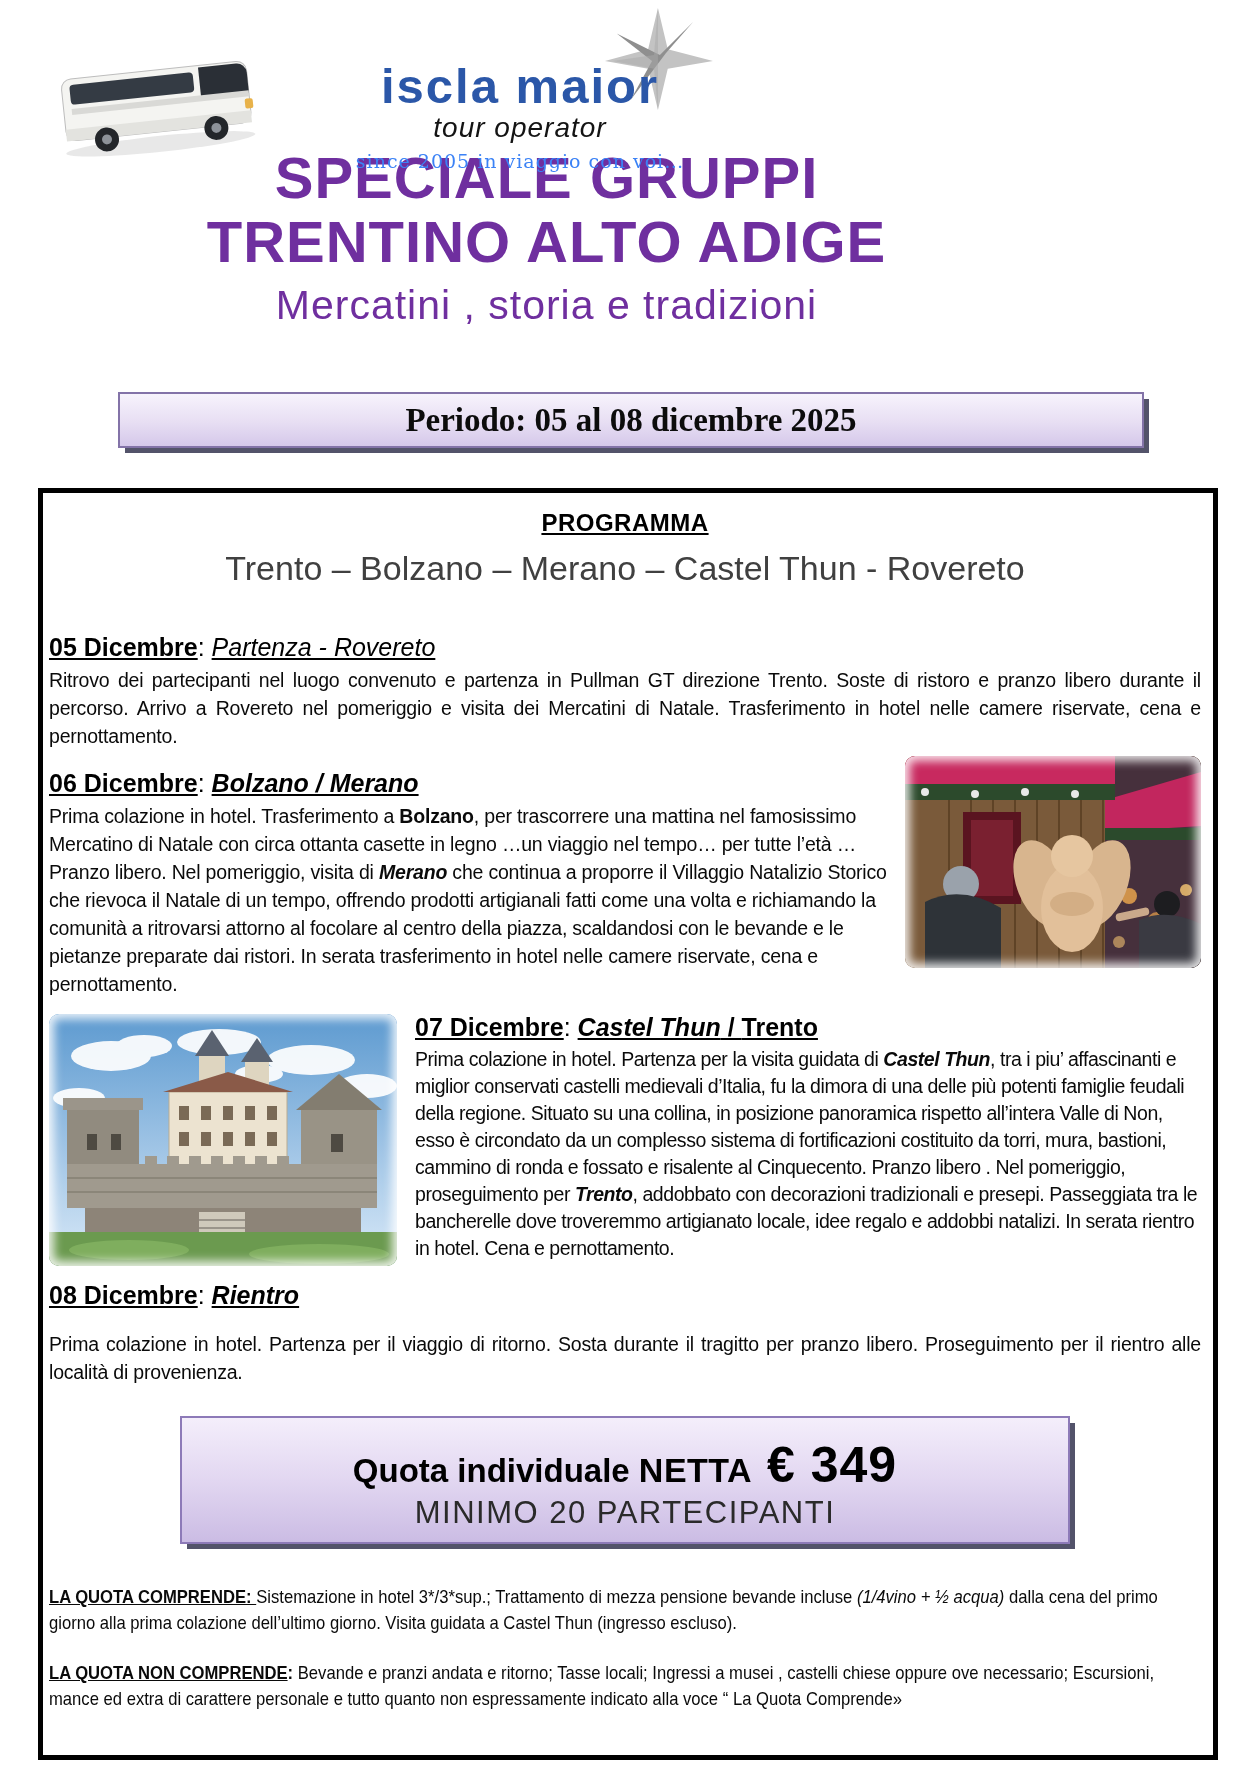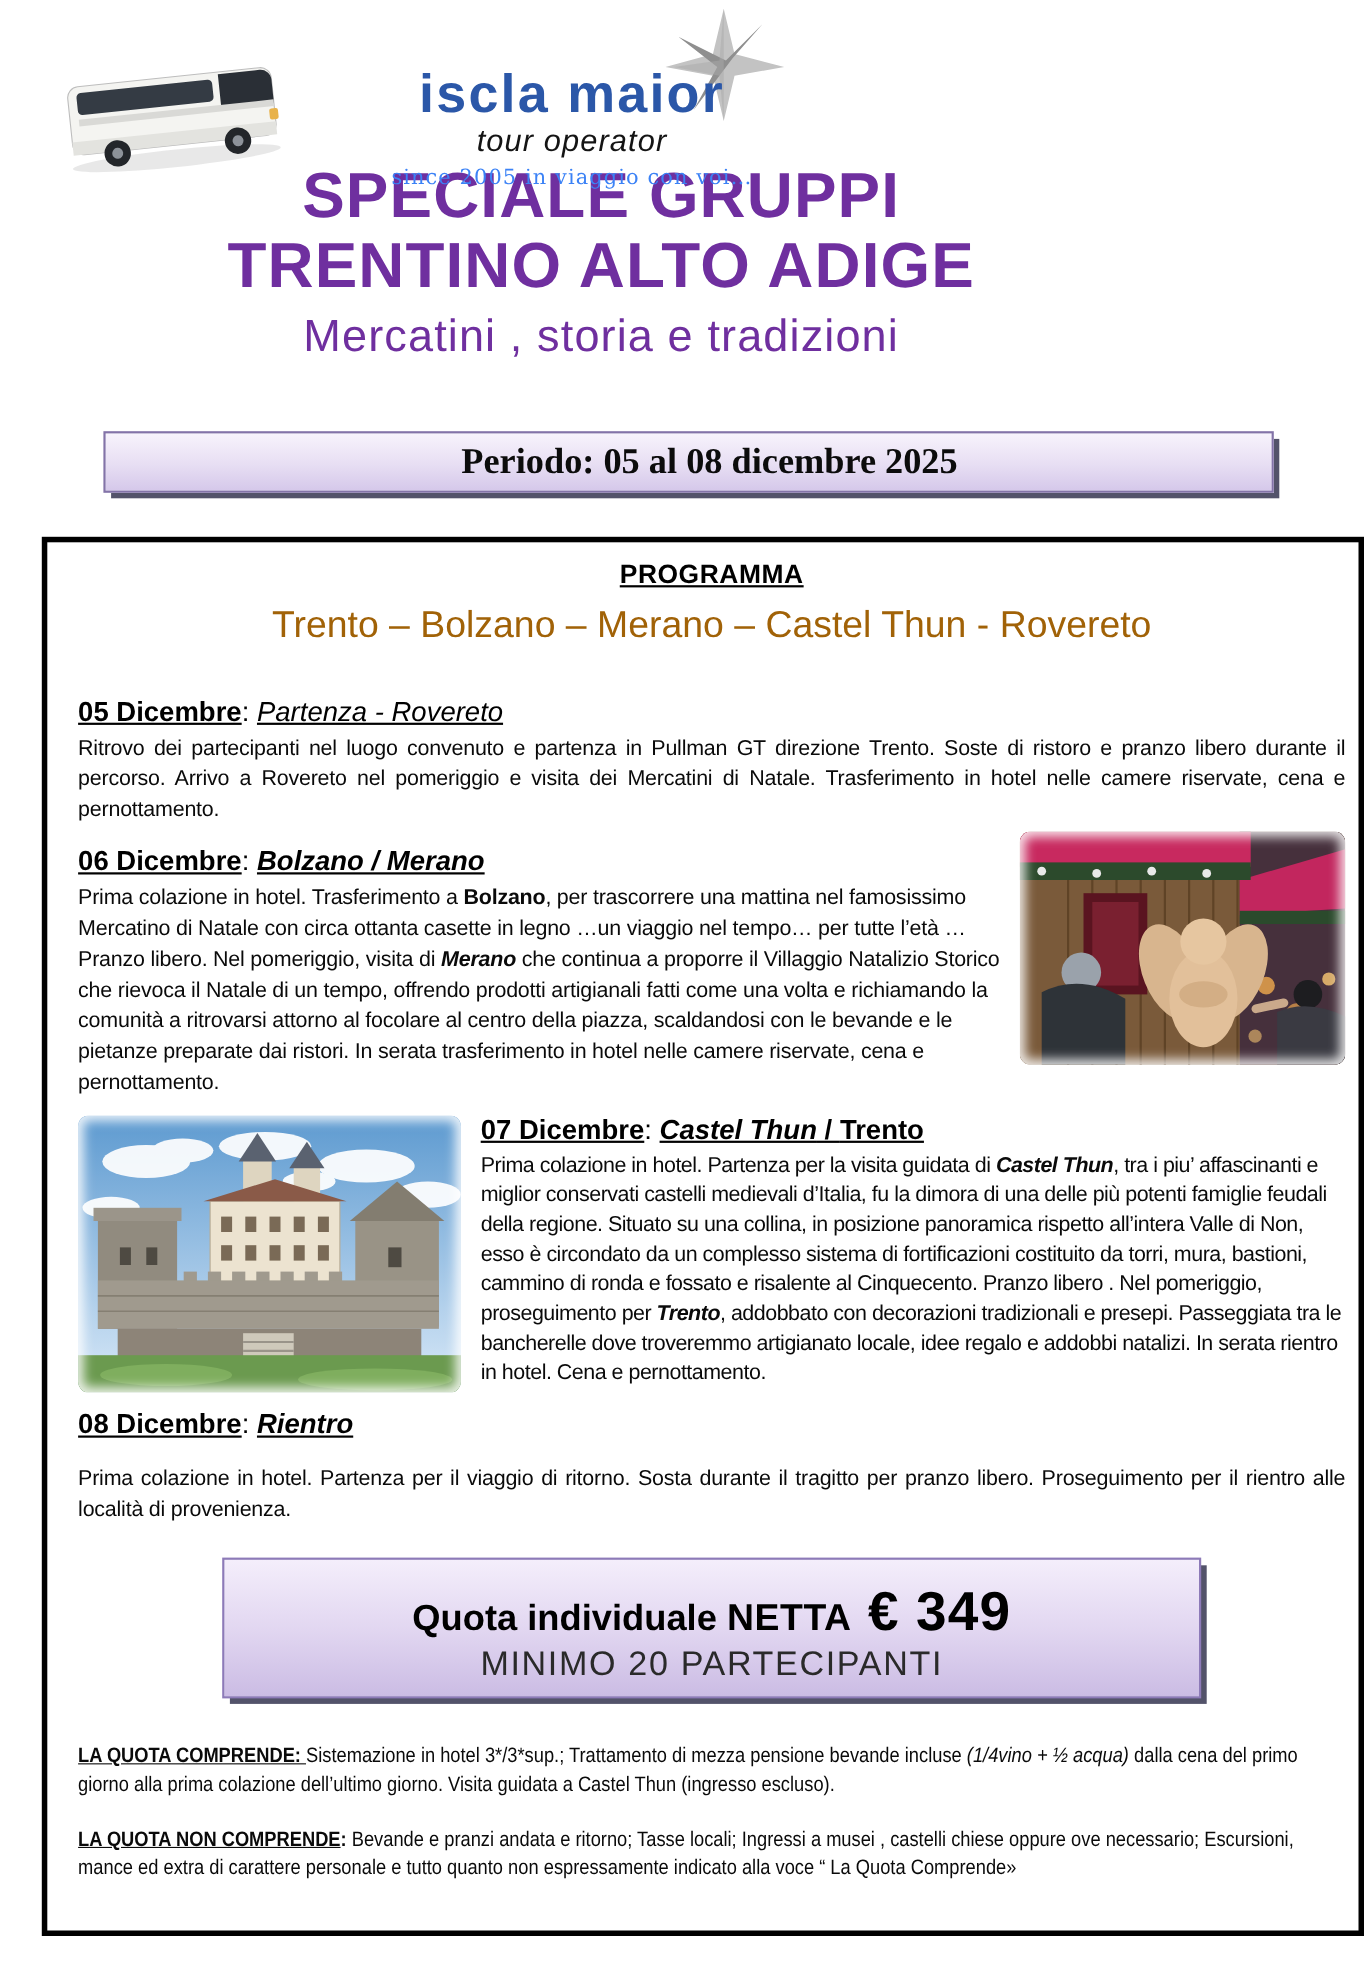--- a/index.html
+++ b/index.html
@@ -10,31 +10,31 @@
   .logo-block{position:absolute;left:160px;top:0;width:720px;text-align:center;}
   .logo-star{position:absolute;left:430px;top:6px;width:130px;height:108px;z-index:1;}
   .brand{position:relative;z-index:2;margin-top:58px;font-size:49px;font-weight:bold;letter-spacing:2px;color:#2b57a8;}
   .brand-sub{position:relative;z-index:2;font-size:28px;font-style:italic;color:#141414;margin-top:-2px;letter-spacing:1px;}
   .tagline{position:relative;z-index:2;font-family:"DejaVu Serif",serif;font-size:19px;color:#3b82f6;margin-top:6px;letter-spacing:1px;}
 
   .titles{position:absolute;left:4px;top:146px;width:1085px;text-align:center;}
   .title-line{font-size:58px;font-weight:bold;line-height:64px;color:#6f2f9f;letter-spacing:1px;}
   .subtitle{font-size:41px;font-weight:400;color:#6f2f9f;margin-top:8px;letter-spacing:1px;}
 
-  .period-box{position:absolute;left:94px;top:392px;width:1022px;height:52px;
+  .period-box{position:absolute;left:118px;top:392px;width:1022px;height:52px;
     background:linear-gradient(#f7f3fc 0%,#e7def3 55%,#d5c8ea 100%);
     border:2px solid #8373a8;box-shadow:6px 6px 0 -1px #53536a;
-    display:flex;align-items:center;justify-content:center;padding-left:38px;}
+    display:flex;align-items:center;justify-content:center;}
   .period-text{font-family:"Liberation Serif",serif;font-weight:bold;font-size:33px;color:#0c0c0c;}
 
   
   .main-box{position:absolute;left:38px;top:488px;width:1152px;height:1250px;border:5px solid #000;background:#fff;
-    padding:12px 12px 0 28px;box-sizing:content-box;}
+    padding:12px 12px 0 6px;box-sizing:content-box;}
   .programma{text-align:center;font-size:24px;font-weight:bold;text-decoration:underline;margin-top:4px;letter-spacing:.5px;}
-  .route{text-align:center;font-size:34px;margin-top:12px;color:#a16207;}
+  .route{text-align:center;font-size:34px;margin-top:12px;color:#404040;}
 
   .day-heading{font-size:25px;line-height:30px;}
   .day-body{font-size:19.5px;line-height:28px;letter-spacing:-0.2px;color:#0a0a0a;}
   .justify{text-align:justify;}
 
   .d05{margin-top:44px;}
   .d05 .day-body{margin-top:4px;}
 
   .d06{margin-top:18px;display:flex;}
   .d06-text{flex:1;padding-right:12px;}

